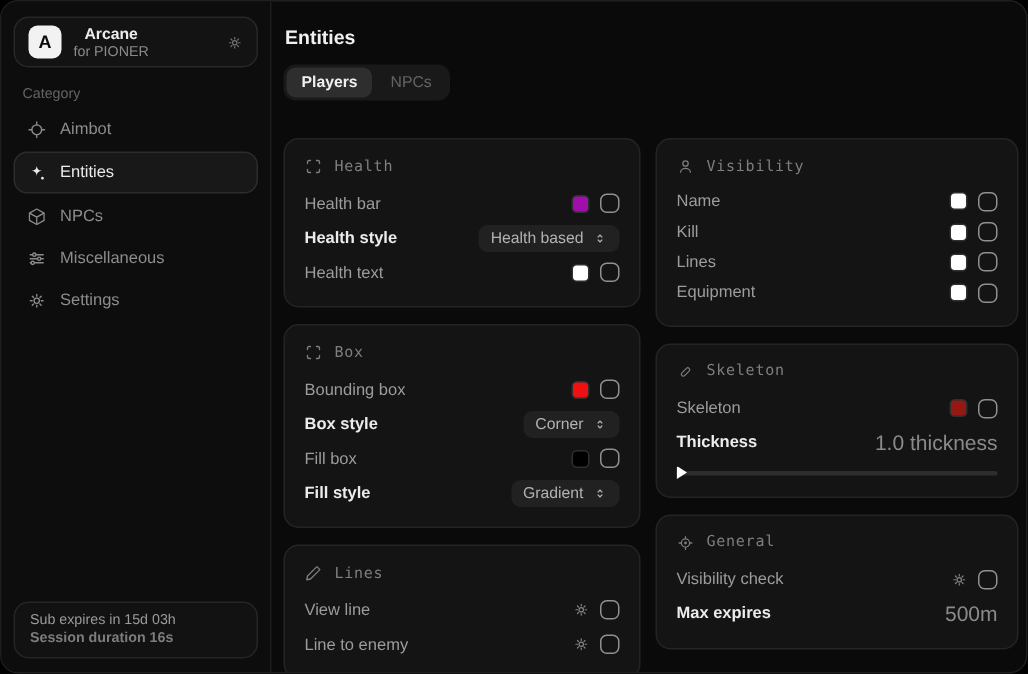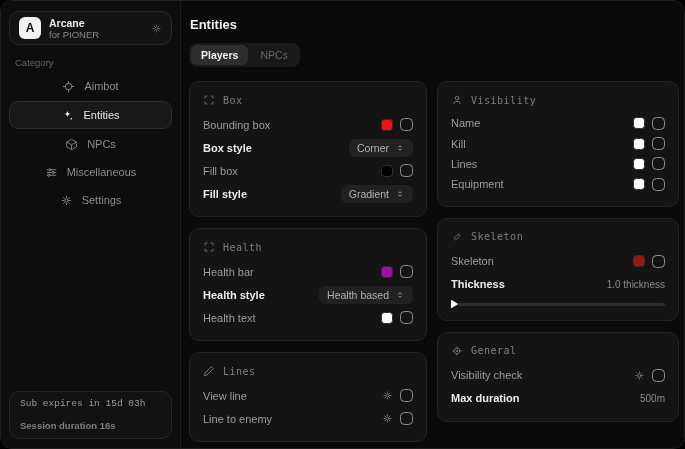--- a/index.html
+++ b/index.html
@@ -6,38 +6,38 @@
     font-family:"Liberation Sans",sans-serif;-webkit-font-smoothing:antialiased;}
   .window{position:absolute;top:0;left:0;width:683px;height:447px;border:1px solid #1f1f1f;
     border-radius:12px;background:#0a0a0a;display:flex;overflow:hidden;}
 
   
   .sidebar{width:179px;flex-shrink:0;background:#0d0d0d;border-right:1px solid #1d1d1d;position:relative;}
   .brand-card{position:absolute;left:8px;right:8px;top:10px;height:34px;border:1px solid #272727;
     border-radius:10px;background:#131313;display:flex;align-items:center;padding:0 9px;gap:8px;box-sizing:border-box;}
   .logo{width:22px;height:22px;border-radius:6px;background:#f2f2f2;color:#0b0b0b;font-weight:700;
     font-size:12px;display:flex;align-items:center;justify-content:center;flex-shrink:0;}
-  .brand-name{font-size:10.5px;font-weight:700;color:#ececec;line-height:12px;}
+  .brand-name{font-size:10.5px;font-weight:700;color:#ececec;line-height:12px;text-align:center;}
   .brand-sub{font-size:9.5px;color:#8a8a8a;line-height:11px;}
   .brand-gear{margin-left:auto;color:#6f6f6f;display:flex;}
   .category{position:absolute;top:56px;left:14px;font-size:9.5px;color:#646464;text-align:right;}
   .nav{position:absolute;top:72px;left:8px;right:8px;}
   .item{display:flex;align-items:center;gap:9px;padding:0 8px;height:26px;margin-bottom:2px;
-    border-radius:9px;color:#8c8c8c;font-size:11px;border:1px solid transparent;cursor:pointer;box-sizing:border-box;justify-content:center;}
+    border-radius:9px;color:#8c8c8c;font-size:11px;border:1px solid transparent;cursor:pointer;box-sizing:border-box;}
   .item.active{background:#181818;border:1px solid #2c2c2c;color:#eaeaea;height:28px;}
   .item .ic{display:flex;width:13px;justify-content:center;}
   .footer-card{position:absolute;left:8px;right:8px;bottom:9px;border:1px solid #252525;
     border-radius:10px;background:#121212;padding:6px 10px 7px;box-sizing:border-box;}
-  .foot1{font-family:Liberation Mono, monospace;font-size:9.5px;color:#9a9a9a;margin-bottom:11px;white-space:nowrap;}
+  .foot1{font-family:Liberation Sans, sans-serif;font-size:9.5px;color:#9a9a9a;margin-bottom:1px;white-space:nowrap;}
   .foot2{font-size:9.5px;color:#7d7d7d;font-weight:600;}
 
   
   main{flex:1;padding:14px 9px 0 8px;box-sizing:border-box;}
   .page-title{font-size:13px;font-weight:700;color:#f1f1f1;margin:2px 0 11px 1px;}
-  .tabs{display:inline-flex;background:#191919;border-radius:8px;padding:2px;gap:2px;margin-bottom:14px;}
+  .tabs{display:inline-flex;background:#191919;border-radius:8px;padding:2px;gap:2px;margin-bottom:25px;}
   .tab{font-size:10.5px;color:#646464;padding:4px 10px;border-radius:6px;background:transparent;
     border:none;font-family:inherit;cursor:pointer;}
   .tab.active{background:#2e2e2e;color:#f0f0f0;font-weight:600;}
   .columns{display:flex;gap:10px;align-items:flex-start;}
   .col{display:flex;flex-direction:column;gap:11px;}
   .col-left{width:238px;}
   .col-right{width:242px;}
 
   .panel{background:#141414;border:1px solid #242424;border-radius:10px;padding:9px 13px 11px;box-sizing:border-box;width:100%;}
   .panel-head{display:flex;align-items:center;gap:8px;color:#7e7e7e;margin:3px 0 7px;}
@@ -45,21 +45,21 @@
   .row{display:flex;align-items:center;justify-content:space-between;height:23px;}
   .panel-information .row{height:20.4px;}
   .lbl{font-size:11px;color:#9c9c9c;}
   .lbl.bold{color:#ececec;font-weight:700;}
   .ctrls{display:flex;align-items:center;gap:7px;}
   .swatch{width:12px;height:12px;border-radius:3.5px;border:1px solid #2f2f2f;box-sizing:border-box;cursor:pointer;}
   .checkbox{width:13px;height:13px;border:1.5px solid #909090;border-radius:4.5px;box-sizing:border-box;cursor:pointer;}
   .dropdown{display:flex;align-items:center;gap:6px;background:#212121;border-radius:6px;
     padding:3px 8px;font-size:10.5px;color:#b2b2b2;cursor:pointer;}
   .gear-sm{color:#828282;display:flex;cursor:pointer;}
-  .val{font-size:10px;color:#8a8a8a;}
+  .val{font-size:14px;color:#8a8a8a;}
   .slider{position:relative;height:10px;margin-top:3px;cursor:pointer;}
   .track{position:absolute;top:4px;left:0;right:0;height:3px;background:#2d2d2d;border-radius:2px;}
   .fill{position:absolute;top:4px;left:0;height:3px;background:#ededed;border-radius:2px;}
   .thumb{position:absolute;top:1px;width:9px;height:9px;border-radius:50%;background:#fff;transform:translateX(-50%);}
   .thumb.tri{width:7px;height:9px;border-radius:1px;clip-path:polygon(0 0,100% 50%,0 100%);transform:none;}
   svg{display:block;}
 </style>
 </head>
 <body>
 
@@ -150,20 +150,56 @@
 
       <div class="col col-left">
 
         <section class="panel">
           <div class="panel-head">
             <span>
               <svg viewBox="0 0 24 24" width="12" height="12" fill="none" stroke="currentColor" stroke-width="1.8" stroke-linecap="round">
                 <path d="M8 4H6a2 2 0 0 0-2 2v2M16 4h2a2 2 0 0 1 2 2v2M20 16v2a2 2 0 0 1-2 2h-2M4 16v2a2 2 0 0 0 2 2h2"></path>
               </svg>
               </span>
+            <span class="ptitle">Health</span>
+          </div>
+          <div class="row">
+            <span class="lbl">Health bar</span>
+            <span class="ctrls">
+              <span class="swatch" style="background: rgb(160, 15, 170);"></span>
+              <span class="checkbox"></span>
+            </span>
+          </div>
+          <div class="row">
+            <span class="lbl bold">Health style</span>
+            <span class="dropdown">
+              <span>Health based</span>
+              <span>
+                <svg viewBox="0 0 24 24" width="10" height="10" fill="none" stroke="currentColor" stroke-width="2" stroke-linecap="round">
+                    <path d="M9 9.5 12 6.5l3 3M9 14.5l3 3 3-3"></path>
+                  </svg>
+              </span>
+            </span>
+          </div>
+          <div class="row">
+            <span class="lbl">Health text</span>
+            <span class="ctrls">
+              <span class="swatch" style="background: rgb(255, 255, 255);"></span>
+              <span class="checkbox"></span>
+            </span>
+          </div>
+        </section>
+
+        <section class="panel">
+          <div class="panel-head">
+            <span>
+              <svg viewBox="0 0 24 24" width="12" height="12" fill="none" stroke="currentColor" stroke-width="1.8" stroke-linecap="round">
+                <path d="M8 4H6a2 2 0 0 0-2 2v2M16 4h2a2 2 0 0 1 2 2v2M20 16v2a2 2 0 0 1-2 2h-2M4 16v2a2 2 0 0 0 2 2h2"></path>
+              </svg>
+              </span>
             <span class="ptitle">Box</span>
           </div>
           <div class="row">
             <span class="lbl">Bounding box</span>
             <span class="ctrls">
               <span class="swatch" style="background: rgb(239, 17, 17);"></span>
               <span class="checkbox"></span>
             </span>
           </div>
           <div class="row">
@@ -193,56 +229,20 @@
                     <path d="M9 9.5 12 6.5l3 3M9 14.5l3 3 3-3"></path>
                   </svg>
               </span>
             </span>
           </div>
         </section>
 
         <section class="panel">
           <div class="panel-head">
             <span>
-              <svg viewBox="0 0 24 24" width="12" height="12" fill="none" stroke="currentColor" stroke-width="1.8" stroke-linecap="round">
-                <path d="M8 4H6a2 2 0 0 0-2 2v2M16 4h2a2 2 0 0 1 2 2v2M20 16v2a2 2 0 0 1-2 2h-2M4 16v2a2 2 0 0 0 2 2h2"></path>
-              </svg>
-              </span>
-            <span class="ptitle">Health</span>
-          </div>
-          <div class="row">
-            <span class="lbl">Health bar</span>
-            <span class="ctrls">
-              <span class="swatch" style="background: rgb(160, 15, 170);"></span>
-              <span class="checkbox"></span>
-            </span>
-          </div>
-          <div class="row">
-            <span class="lbl bold">Health style</span>
-            <span class="dropdown">
-              <span>Health based</span>
-              <span>
-                <svg viewBox="0 0 24 24" width="10" height="10" fill="none" stroke="currentColor" stroke-width="2" stroke-linecap="round">
-                    <path d="M9 9.5 12 6.5l3 3M9 14.5l3 3 3-3"></path>
-                  </svg>
-              </span>
-            </span>
-          </div>
-          <div class="row">
-            <span class="lbl">Health text</span>
-            <span class="ctrls">
-              <span class="swatch" style="background: rgb(255, 255, 255);"></span>
-              <span class="checkbox"></span>
-            </span>
-          </div>
-        </section>
-
-        <section class="panel">
-          <div class="panel-head">
-            <span>
               <svg viewBox="0 0 24 24" width="12" height="12" fill="none" stroke="currentColor" stroke-width="1.7" stroke-linejoin="round">
                 <path d="M16.5 3.5l4 4L8 20l-5 1 1-5z"></path>
               </svg>
               </span>
             <span class="ptitle">Lines</span>
           </div>
           <div class="row">
             <span class="lbl">View line</span>
             <span class="ctrls">
               <span class="gear-sm">
@@ -355,21 +355,21 @@
               <span class="gear-sm">
                 <svg viewBox="0 0 24 24" width="11" height="11" fill="none" stroke="currentColor" stroke-width="1.8" stroke-linecap="round">
                     <circle cx="12" cy="12" r="3.2"></circle>
                     <path d="M12 4.2V6.4M12 17.6v2.2M4.2 12h2.2M17.6 12h2.2M6.5 6.5l1.6 1.6M15.9 15.9l1.6 1.6M17.5 6.5l-1.6 1.6M8.1 15.9l-1.6 1.6"></path>
                   </svg>
               </span>
               <span class="checkbox"></span>
             </span>
           </div>
           <div class="row">
-            <span class="lbl bold">Max duration</span>
+            <span class="lbl bold">Max expires</span>
             <span class="val">500m</span>
           </div>
 
         </section>
       </div>
     </div>
   </main>
 </div>
 
 </body></html>

